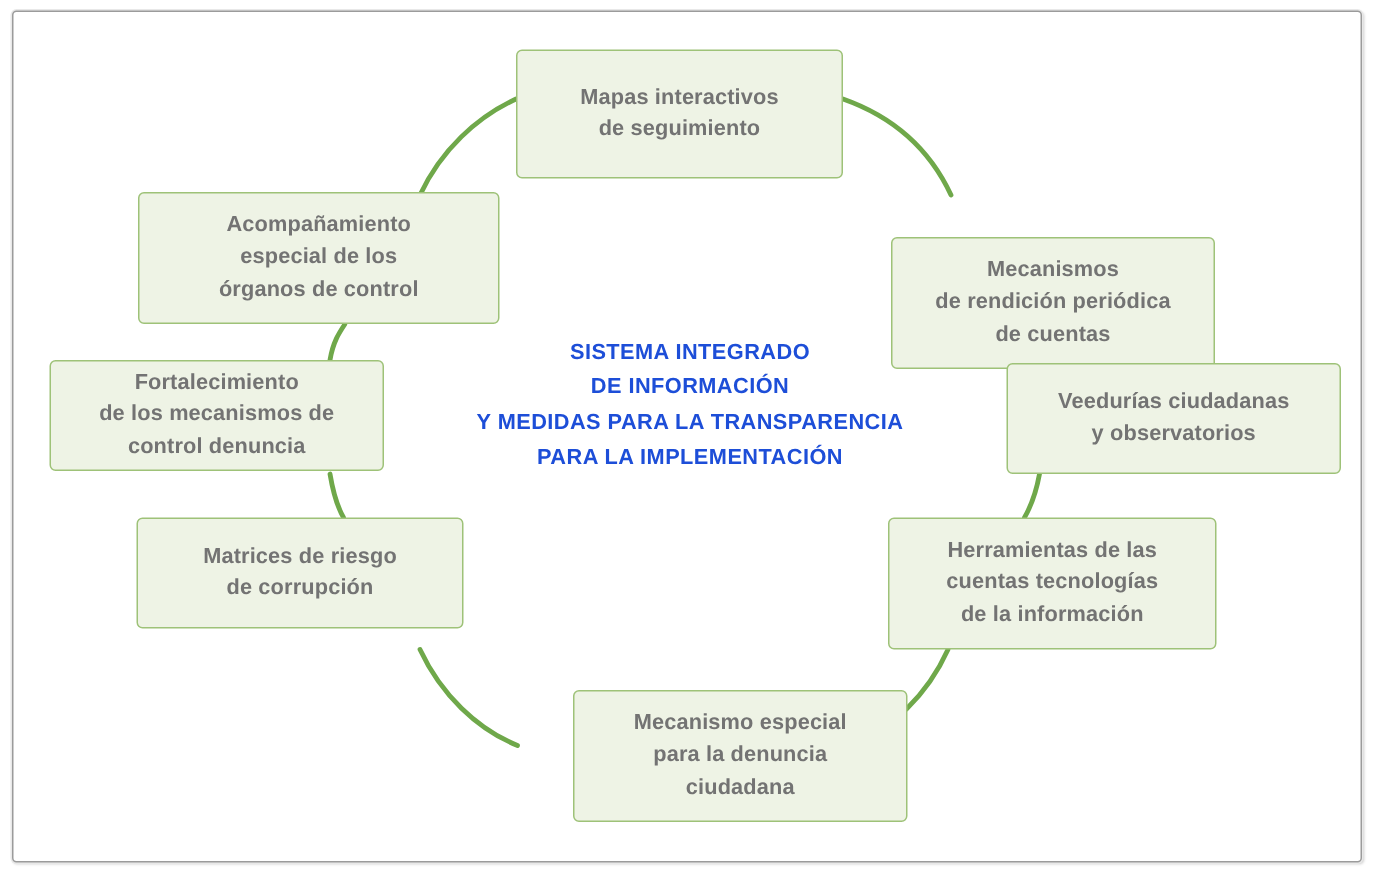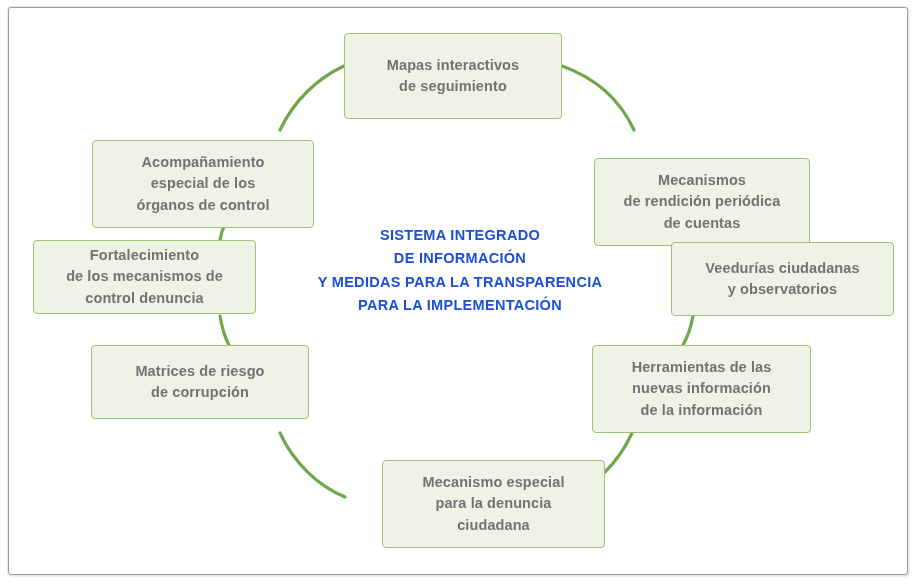--- a/index.html
+++ b/index.html
@@ -69,21 +69,21 @@
   }
 
   
   #node-0 { left: 344px; top: 33px;  width: 218px; height: 86px; }   
   #node-1 { left: 594px; top: 130px; width: 216px; height: 88px; margin-top: 28px; }   
   #node-2 { left: 671px; top: 242px; width: 223px; height: 74px; }   
   #node-3 { left: 592px; top: 345px; width: 219px; height: 88px; }   
   #node-4 { left: 345px; top: 460px; width: 223px; height: 88px; margin-left: 37px; }   
   #node-5 { left: 91px;  top: 345px; width: 218px; height: 74px; }   
   #node-6 { left: 33px;  top: 240px; width: 223px; height: 74px; }   
-  #node-7 { left: 92px;  top: 128px; width: 222px; height: 88px; margin-top: 12px; }   
+  #node-7 { left: 92px;  top: 128px; width: 241px; height: 88px; }   
 
   
   #center-title {
     position: absolute;
     left: 300px;
     top: 224px;
     width: 320px;
     text-align: center;
     color: #1d4ed8;
     font-weight: bold;
@@ -129,21 +129,21 @@
     <span class="label">Mecanismos
 de rendición periódica
 de cuentas</span>
   </div>
   <div class="node" id="node-2">
     <span class="label">Veedurías ciudadanas
 y observatorios</span>
   </div>
   <div class="node" id="node-3">
     <span class="label">Herramientas de las
-nuevas información
+cuentas tecnologías
 de la información</span>
   </div>
   <div class="node" id="node-4">
     <span class="label">Mecanismo especial
 para la denuncia
 ciudadana</span>
   </div>
   <div class="node" id="node-5">
     <span class="label">Matrices de riesgo
 de corrupción</span>

